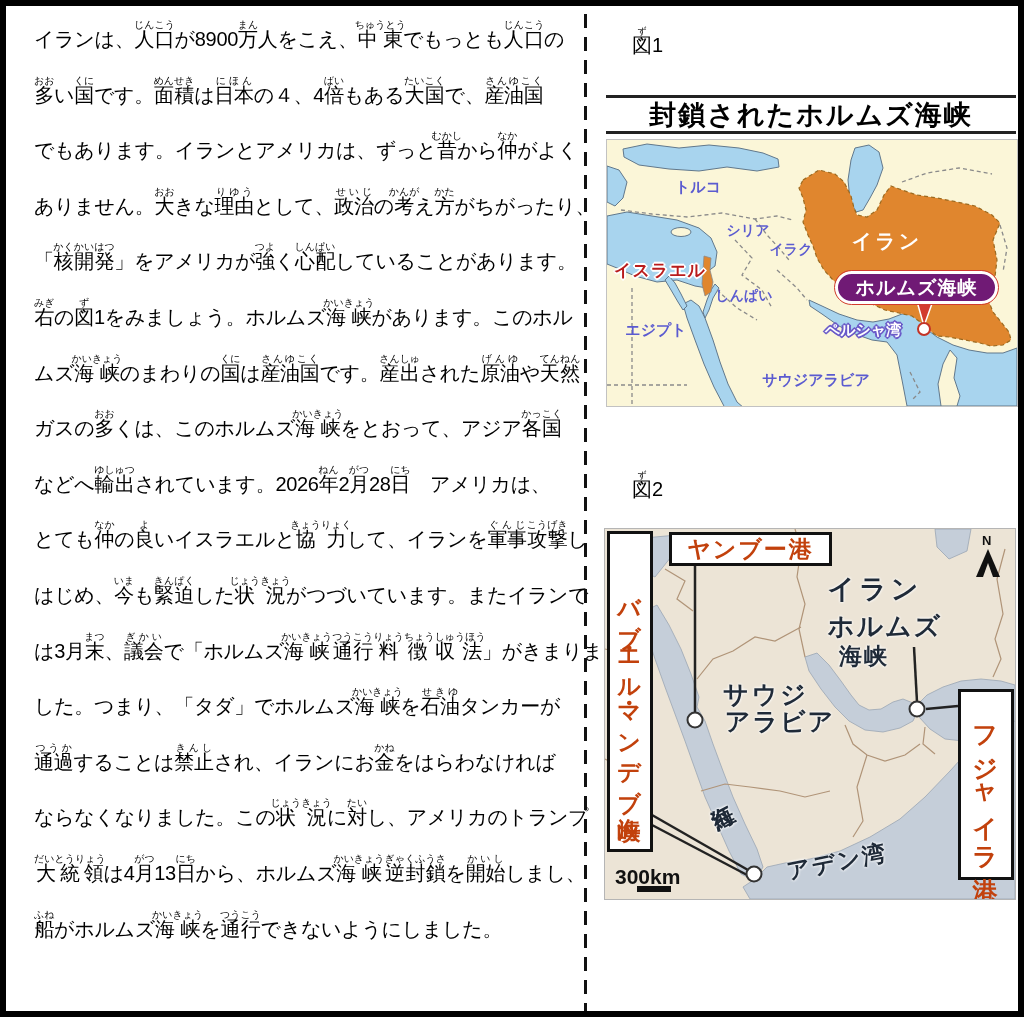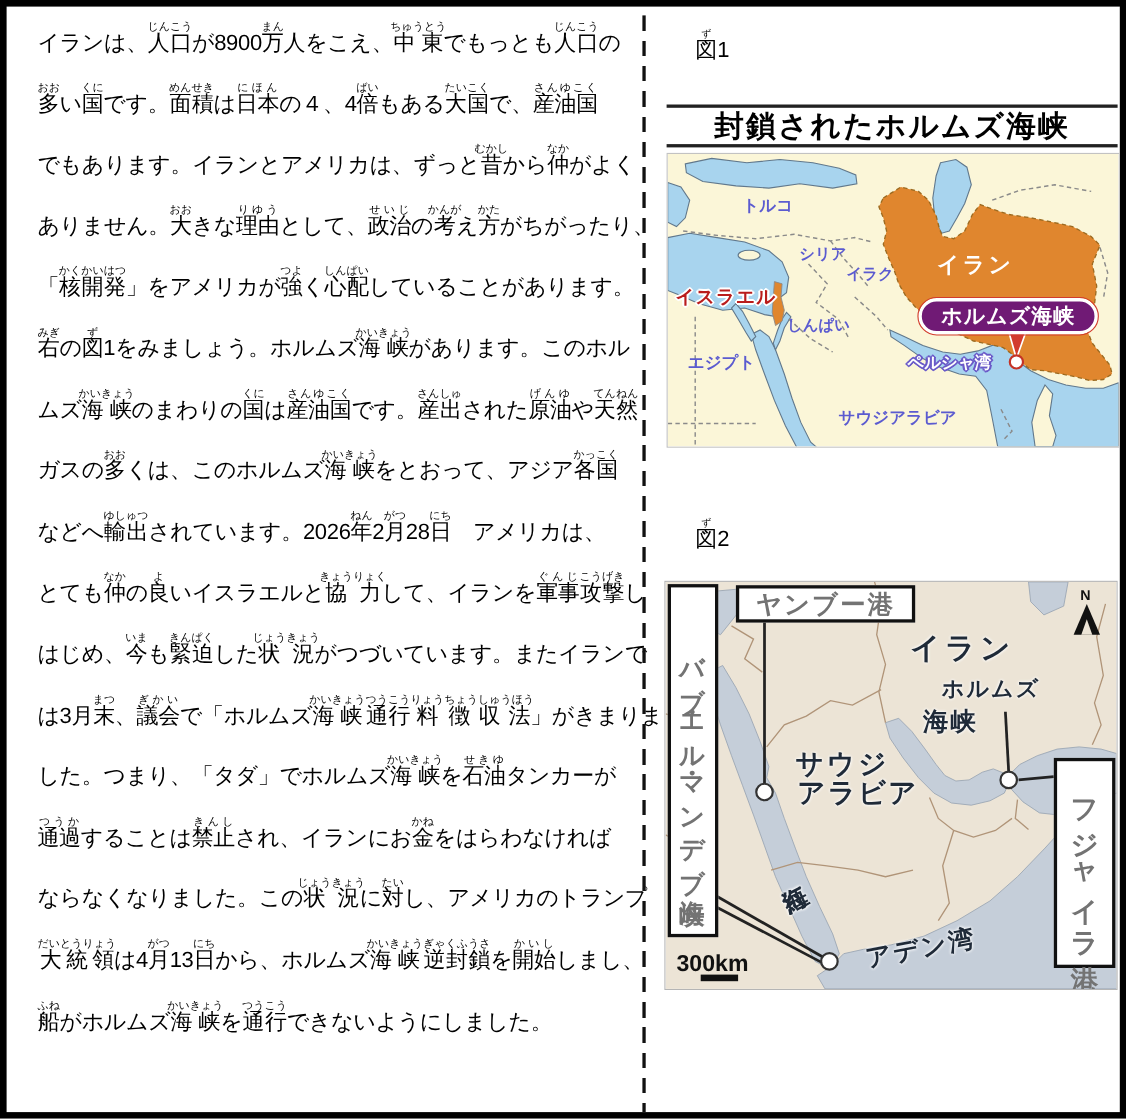--- a/index.html
+++ b/index.html
@@ -32,21 +32,21 @@
   .m1iran{color:#fff;font-size:20px;letter-spacing:3px;}
   .m1gulf{color:#fff;font-size:15px;
           text-shadow:-2px 0 #6a5ac8,2px 0 #6a5ac8,0 -2px #6a5ac8,0 2px #6a5ac8,-1px -1px #6a5ac8,1px 1px #6a5ac8,-1px 1px #6a5ac8,1px -1px #6a5ac8;}
   .badge{position:absolute;left:228px;top:131px;width:163px;height:33px;box-sizing:border-box;
          background:#701a75;border:3px solid #fff;outline:1.5px solid #d23b2e;border-radius:18px;
          color:#fff;font-weight:bold;font-size:19px;display:flex;align-items:center;justify-content:center;letter-spacing:1px;}
   
   .map2{left:598px;top:522px;width:410px;height:370px;border:1px solid #b5b5b5;}
   .m2label{color:#1f2a38;text-shadow:0 0 3px #fff,0 0 3px #fff;}
   .vbox{position:absolute;background:#fff;border:3px solid #111;box-sizing:border-box;
-        display:flex;align-items:center;justify-content:center;font-weight:bold;color:#737373;}
+        display:flex;align-items:center;justify-content:center;font-weight:bold;color:#c2410c;}
   .vtext{writing-mode:vertical-rl;text-orientation:upright;letter-spacing:1px;}
   .babbox{left:2px;top:2px;width:46px;height:321px;font-size:23px;}
   .yanbubox{left:64px;top:3px;width:163px;height:34px;font-size:23px;letter-spacing:2px;}
   .fujbox{left:353px;top:160px;width:56px;height:191px;font-size:25px;}
   .redsea{transform:translate(-50%,-50%) rotate(-28deg);font-size:22px;}
   .redsea span{writing-mode:vertical-rl;text-orientation:upright;}
   .aden{transform:translate(-50%,-50%) rotate(-11deg);font-size:23px;letter-spacing:2px;}
   .scaletext{position:absolute;left:10px;top:336px;font-size:21px;font-weight:bold;color:#111;transform:none;}
   .north{position:absolute;left:377px;top:4px;font-size:13px;font-weight:bold;color:#111;}
 </style>
@@ -187,21 +187,21 @@
     <div class="vbox babbox">
         <span class="vtext">バブ・エル・マンデブ海峡</span>
       </div>
     <div class="vbox yanbubox">
         <span>ヤンブー港</span>
       </div>
     <div class="vbox fujbox">
         <span class="vtext">フジャイラ港</span>
       </div>
     <div class="mlabel m2label" style="left:270px;top:60px;font-size:27px;letter-spacing:4px;">イラン</div>
-    <div class="mlabel m2label" style="left:296px;top:97px;font-size:20px;letter-spacing:2px;">ホルムズ</div>
+    <div class="mlabel m2label" style="left:280px;top:97px;font-size:26px;letter-spacing:2px;">ホルムズ</div>
     <div class="mlabel m2label" style="left:259px;top:127px;font-size:23px;letter-spacing:2px;">海峡</div>
     <div class="mlabel m2label" style="left:161px;top:165px;font-size:25px;letter-spacing:3px;">サウジ</div>
     <div class="mlabel m2label" style="left:175px;top:192px;font-size:25px;letter-spacing:2px;">アラビア</div>
     <div class="mlabel m2label redsea" style="left:101px;top:257px;"><span>紅海</span></div>
     <div class="mlabel m2label aden" style="left:232px;top:333px;">アデン湾</div>
     <div class="scaletext">300km</div>
   </div>
 
 </div>
 

